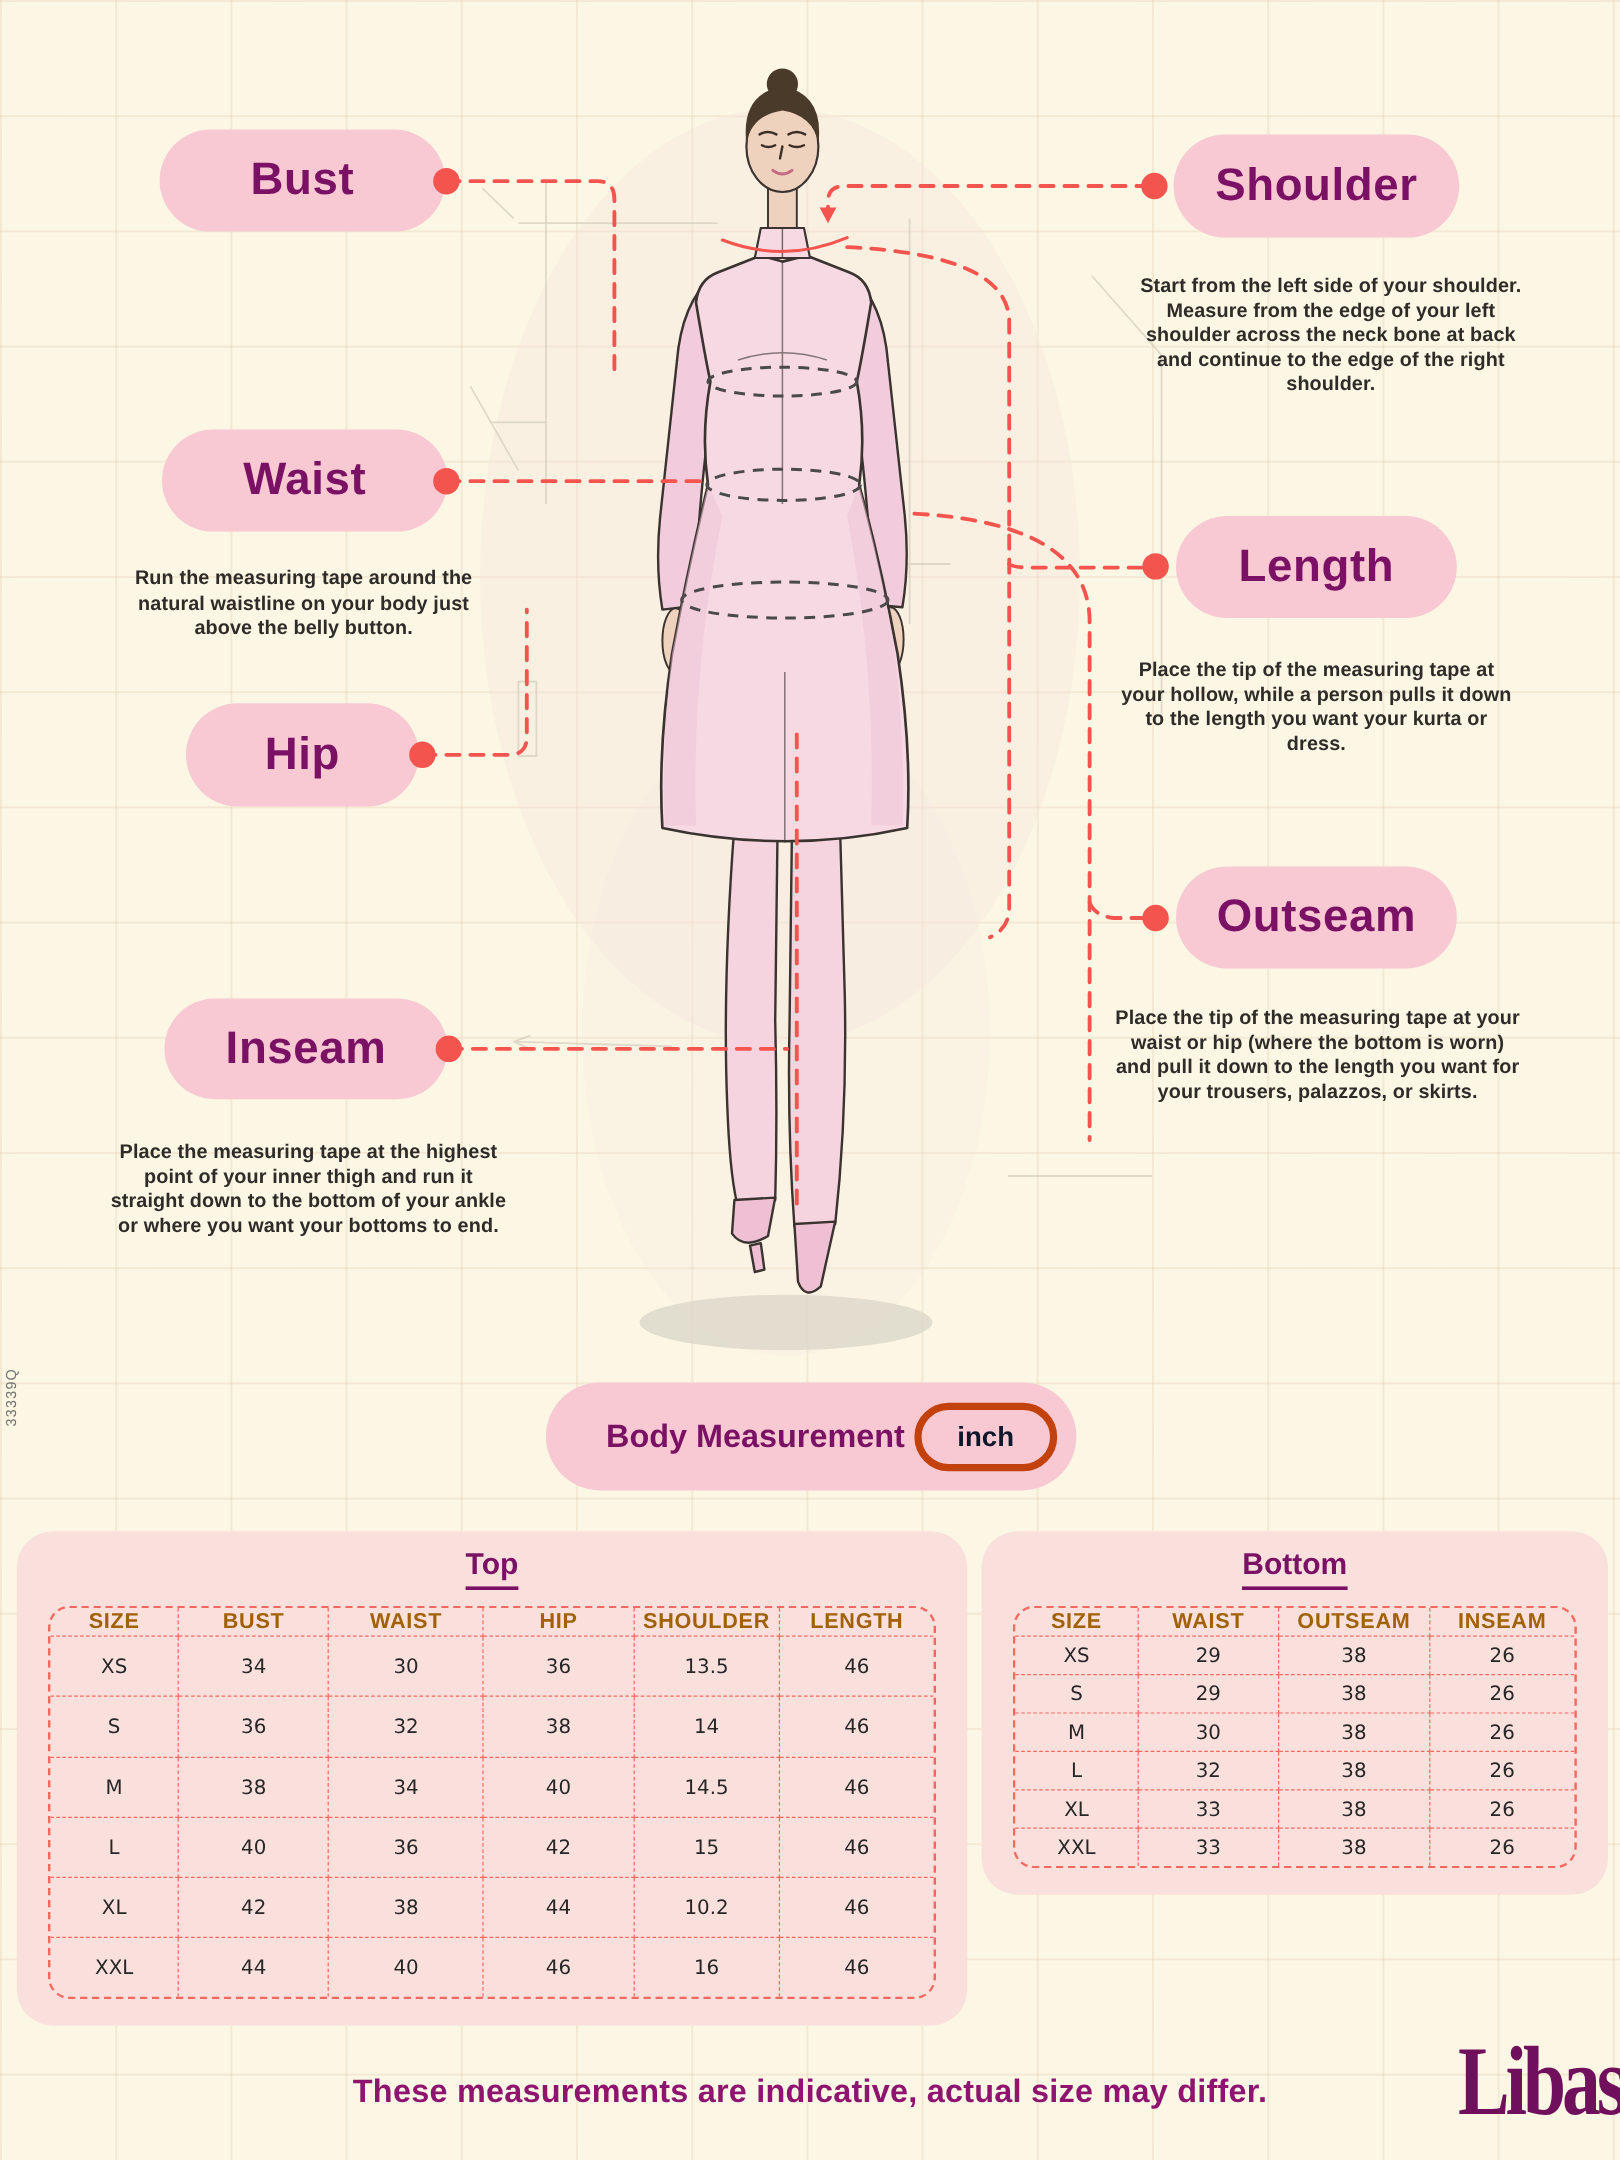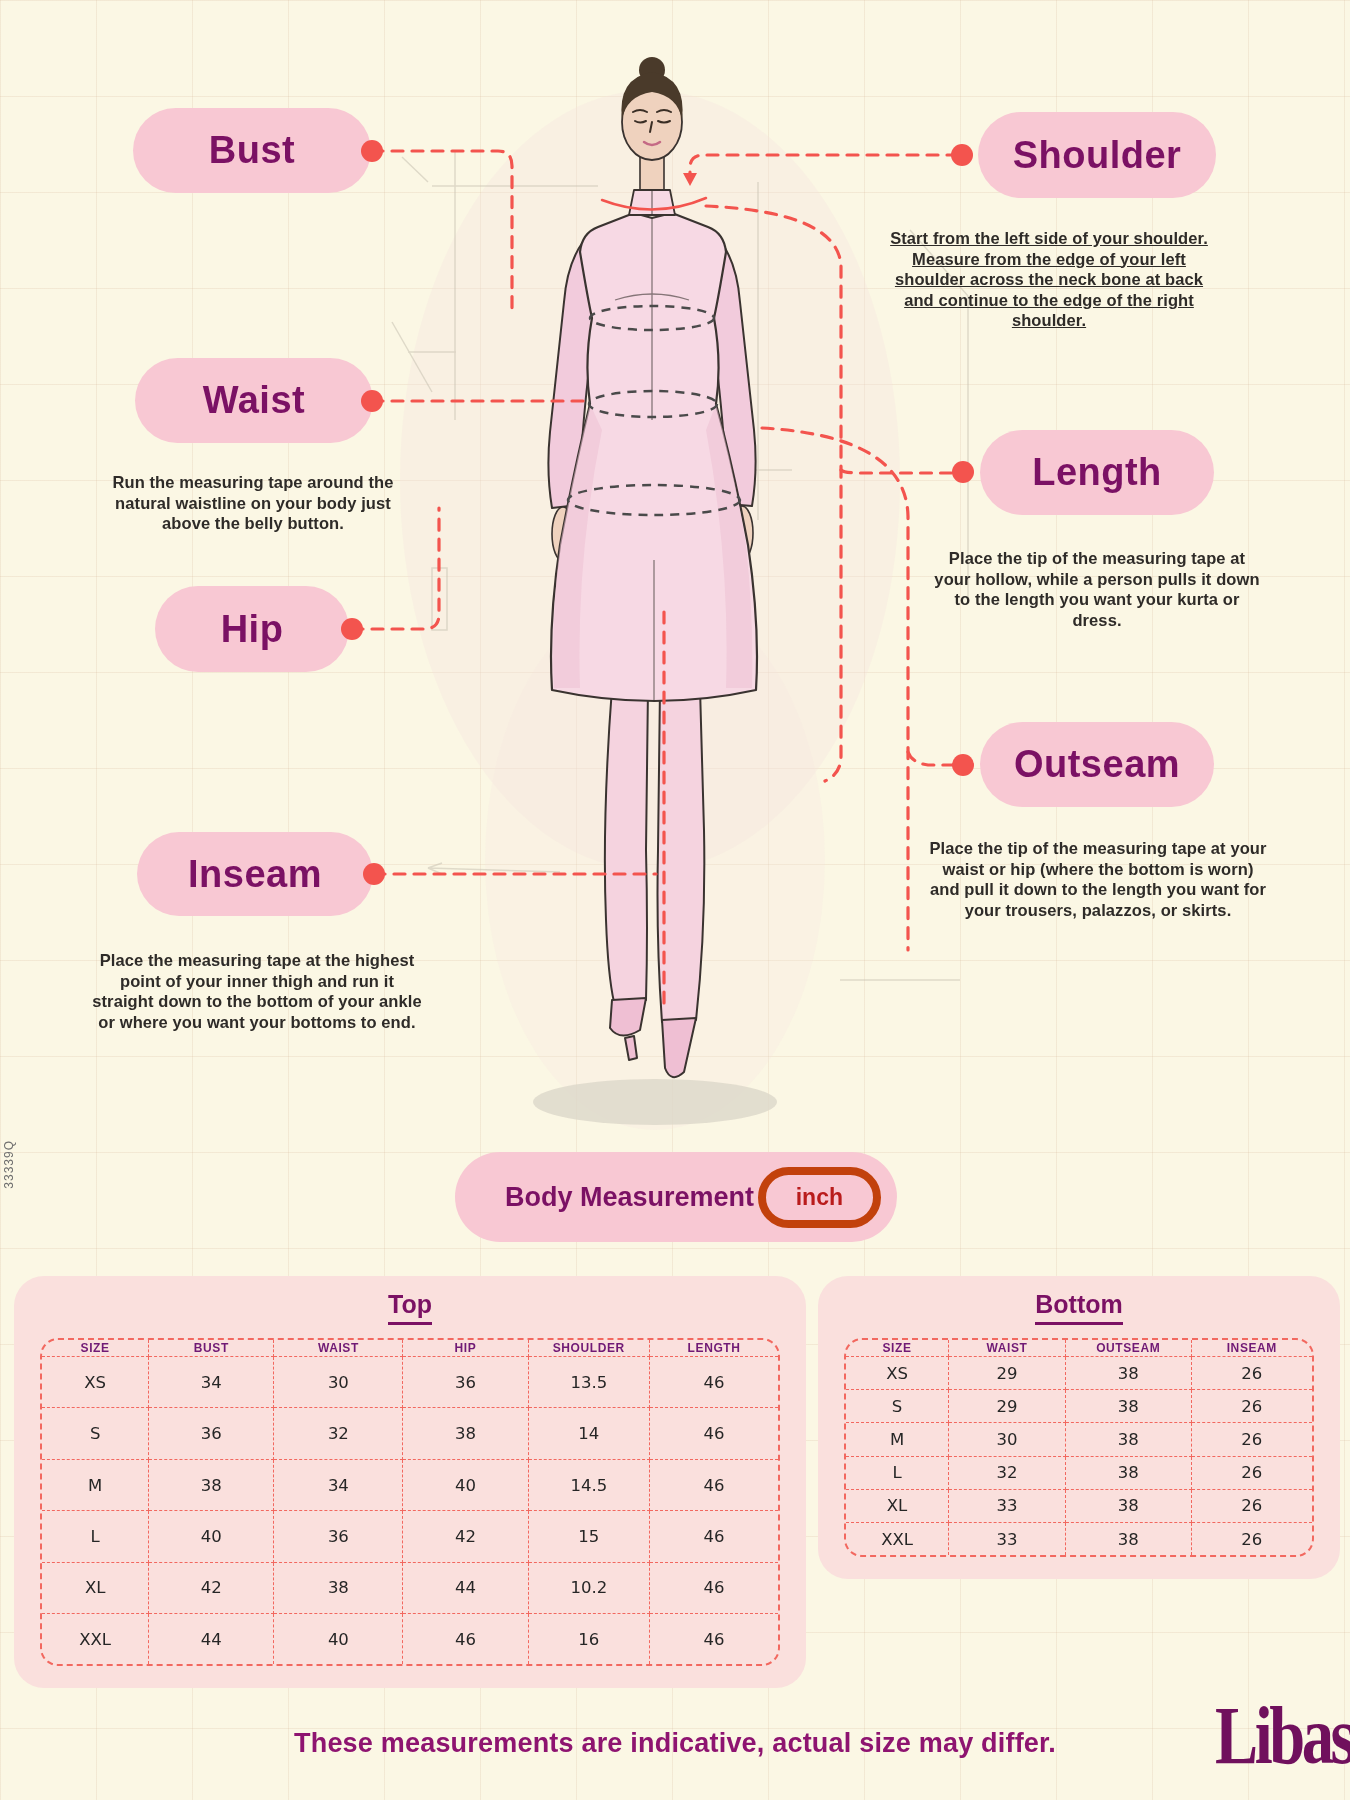--- a/index.html
+++ b/index.html
@@ -35,51 +35,51 @@
   .dot-length{left:952px;top:461px;}
   .dot-outseam{left:952px;top:754px;}
   .desc{
     position:absolute;text-align:center;color:#2E2B28;
     font-weight:bold;font-size:16.5px;line-height:20.5px;letter-spacing:.1px;
   }
   .desc-bust{left:100px;top:222px;width:306px;}
   .desc-waist{left:90px;top:472px;width:326px;}
   .desc-hip{left:96px;top:698px;width:312px;}
   .desc-inseam{left:92px;top:950px;width:330px;}
-  .desc-shoulder{left:884px;top:228px;width:330px;text-decoration:underline;}
+  .desc-shoulder{left:944px;top:228px;width:330px;}
   .desc-length{left:932px;top:548px;width:330px;}
   .desc-outseam{left:928px;top:838px;width:340px;}
   
   .unit-bar{
     position:absolute;left:455px;top:1152px;width:442px;height:90px;
     background:#F8C8D3;border-radius:999px;display:flex;align-items:center;
     padding:0;box-sizing:border-box;
   }
   .unit-bar .label{margin-left:50px;color:#7B1164;font-weight:bold;font-size:27px;}
   .unit-toggle{
-    margin-left:auto;margin-right:16px;border:8px solid #c2410c;border-radius:999px;
-    padding:9px 30px;color:#b91c1c;font-weight:bold;font-size:23px;background:transparent;
+    margin-left:auto;margin-right:16px;border:6px solid #c2410c;border-radius:999px;
+    padding:9px 30px;color:#0f172a;font-weight:bold;font-size:23px;background:transparent;
     font-family:inherit;cursor:pointer;
   }
   
   .card{position:absolute;background:#FAE0DD;border-radius:30px;text-decoration:underline;}
   .card-top{left:14px;top:1276px;width:792px;height:412px;}
   .card-bottom{left:818px;top:1276px;width:522px;height:303px;}
   .card-title{position:absolute;left:0;right:0;top:14px;text-align:center;}
   .card-title span{
     display:inline-block;color:#7B1164;font-weight:bold;font-size:25px;
     border-bottom:3px solid #7B1164;padding-bottom:3px;
   }
   .tbl-wrap{
     position:absolute;left:26px;right:26px;top:62px;bottom:22px;
     border:2px dashed #F2685F;border-radius:18px;overflow:hidden;
   }
   table.tbl{width:100%;height:100%;border-collapse:collapse;table-layout:fixed;}
   .tbl th,.tbl td{text-align:center;vertical-align:middle;border:0;}
-  .tbl th{color:#701a75;font-size:12px;font-weight:bold;letter-spacing:.6px;}
+  .tbl th{color:#a16207;font-size:18px;font-weight:bold;letter-spacing:.6px;}
   .tbl td{color:#262626;font-size:16.5px;font-weight:normal;font-family:"DejaVu Sans",sans-serif;}
   .tbl th:not(:last-child),.tbl td:not(:last-child){border-right:1.8px dashed #F2685F;}
   .tbl tr:not(:last-child) th,.tbl tbody tr:not(:last-child) td,.tbl thead tr th{border-bottom:1.8px dashed #F2685F;}
   .tbl-top th:nth-child(1){width:14.5%}.tbl-top th:nth-child(2){width:17%}
   .tbl-top th:nth-child(3){width:17.5%}.tbl-top th:nth-child(4){width:17%}
   .tbl-top th:nth-child(5){width:16.5%}.tbl-top th:nth-child(6){width:17.5%}
   .tbl-bottom th:nth-child(1){width:22%}.tbl-bottom th:nth-child(2){width:25%}
   .tbl-bottom th:nth-child(3){width:27%}.tbl-bottom th:nth-child(4){width:26%}
   
   .footer-note{

